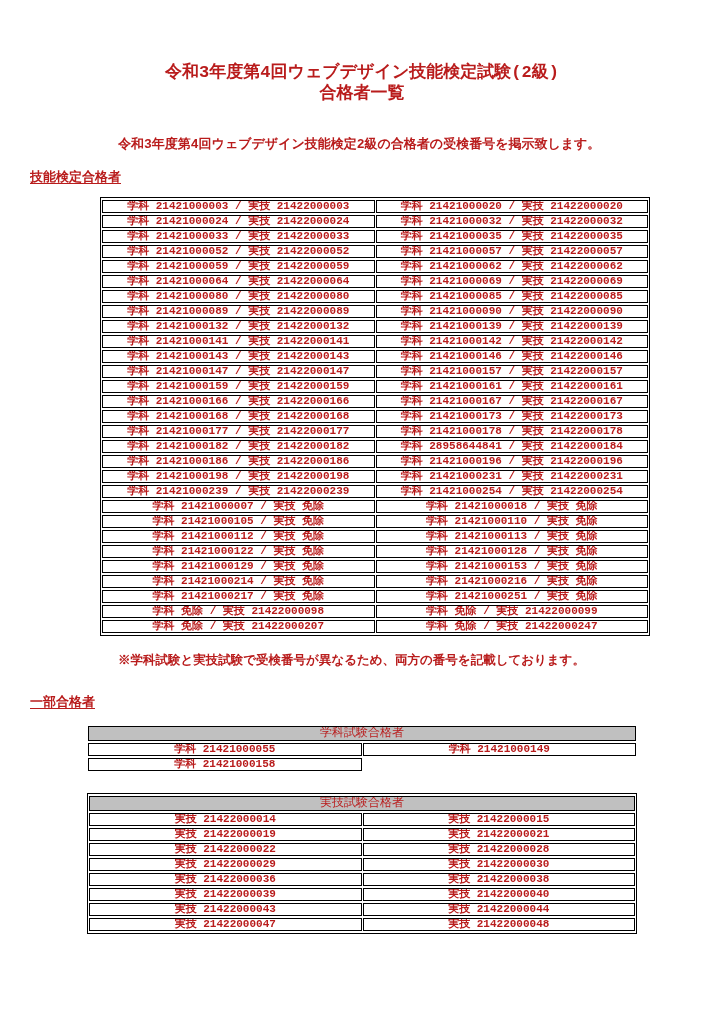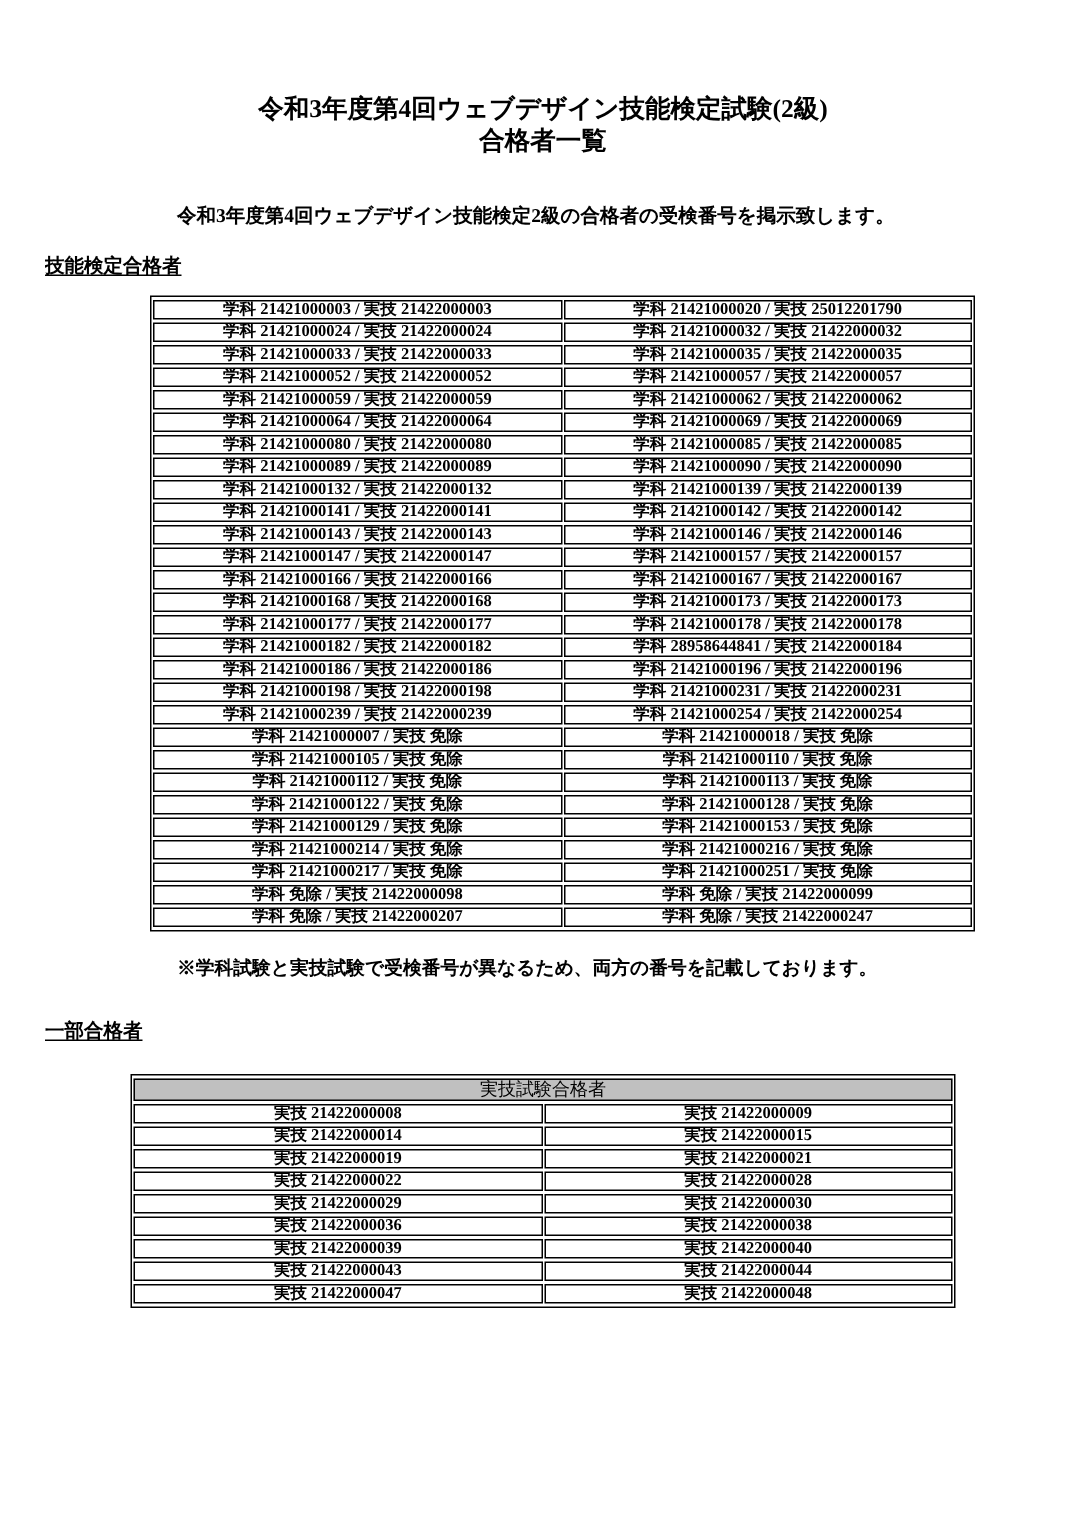--- a/index.html
+++ b/index.html
@@ -2,22 +2,22 @@
 <html><head>
 <meta charset="utf-8">
 <style>
   * { margin:0; padding:0; box-sizing:border-box; }
   html,body { background:#ffffff; }
   .page {
     position:relative;
     width:664px; height:1024px;
     margin:0 auto;
     background:#ffffff;
-    color:#000000;
-    font-family:Liberation Serif, serif;
+    color:#b91c1c;
+    font-family:Liberation Mono, monospace;
     overflow:hidden;
   }
   .title {
     padding-top:62px;
     text-align:center;
     font-size:17px;
     font-weight:bold;
     line-height:1.25;
   }
   .intro {
@@ -86,21 +86,21 @@
 
   <div class="intro">令和3年度第4回ウェブデザイン技能検定2級の合格者の受検番号を掲示致します。</div>
 
   <div class="section-heading">技能検定合格者</div>
 
   <div class="skill-table-wrap">
     <table class="grid outer">
       <tbody id="skill-pass-body">
           <tr>
             <td>学科 21421000003 / 実技 21422000003</td>
-            <td>学科 21421000020 / 実技 25012201790</td>
+            <td>学科 21421000020 / 実技 21422000020</td>
           </tr>
           <tr>
             <td>学科 21421000024 / 実技 21422000024</td>
             <td>学科 21421000032 / 実技 21422000032</td>
           </tr>
           <tr>
             <td>学科 21421000033 / 実技 21422000033</td>
             <td>学科 21421000035 / 実技 21422000035</td>
           </tr>
           <tr>
@@ -133,20 +133,24 @@
           </tr>
           <tr>
             <td>学科 21421000143 / 実技 21422000143</td>
             <td>学科 21421000146 / 実技 21422000146</td>
           </tr>
           <tr>
             <td>学科 21421000147 / 実技 21422000147</td>
             <td>学科 21421000157 / 実技 21422000157</td>
           </tr>
           <tr>
+            <td>学科 21421000159 / 実技 21422000159</td>
+            <td>学科 21421000161 / 実技 21422000161</td>
+          </tr>
+          <tr>
             <td>学科 21421000166 / 実技 21422000166</td>
             <td>学科 21421000167 / 実技 21422000167</td>
           </tr>
           <tr>
             <td>学科 21421000168 / 実技 21422000168</td>
             <td>学科 21421000173 / 実技 21422000173</td>
           </tr>
           <tr>
             <td>学科 21421000177 / 実技 21422000177</td>
             <td>学科 21421000178 / 実技 21422000178</td>
@@ -204,31 +208,44 @@
             <td>学科 免除 / 実技 21422000247</td>
           </tr>
         </tbody>
     </table>
   </div>
 
   <div class="note">※学科試験と実技試験で受検番号が異なるため、両方の番号を記載しております。</div>
 
   <div class="section-heading partial">一部合格者</div>
 
+  <div class="written-table-wrap">
+    <table class="grid">
+      <tbody id="written-pass-body">
+        <tr>
+          <td class="header" colspan="2" style="background: rgb(192, 192, 192);">学科試験合格者</td>
+        </tr>
+      <tr>
+            <td>学科 21421000055</td>
+            <td>学科 21421000149</td>
+          </tr>
+          <tr>
+            <td>学科 21421000158</td>
+            <td class="ghost"></td>
+          </tr>
+        </tbody>
+    </table>
+  </div>
 
   <div class="practical-table-wrap">
     <table class="grid outer">
       <tbody id="practical-pass-body">
         <tr>
           <td class="header" colspan="2" style="background: rgb(192, 192, 192);">実技試験合格者</td>
         </tr>
-      <tr>
-            <td>実技 21422000008</td>
-            <td>実技 21422000009</td>
-          </tr>
           <tr>
             <td>実技 21422000014</td>
             <td>実技 21422000015</td>
           </tr>
           <tr>
             <td>実技 21422000019</td>
             <td>実技 21422000021</td>
           </tr>
           <tr>
             <td>実技 21422000022</td>

